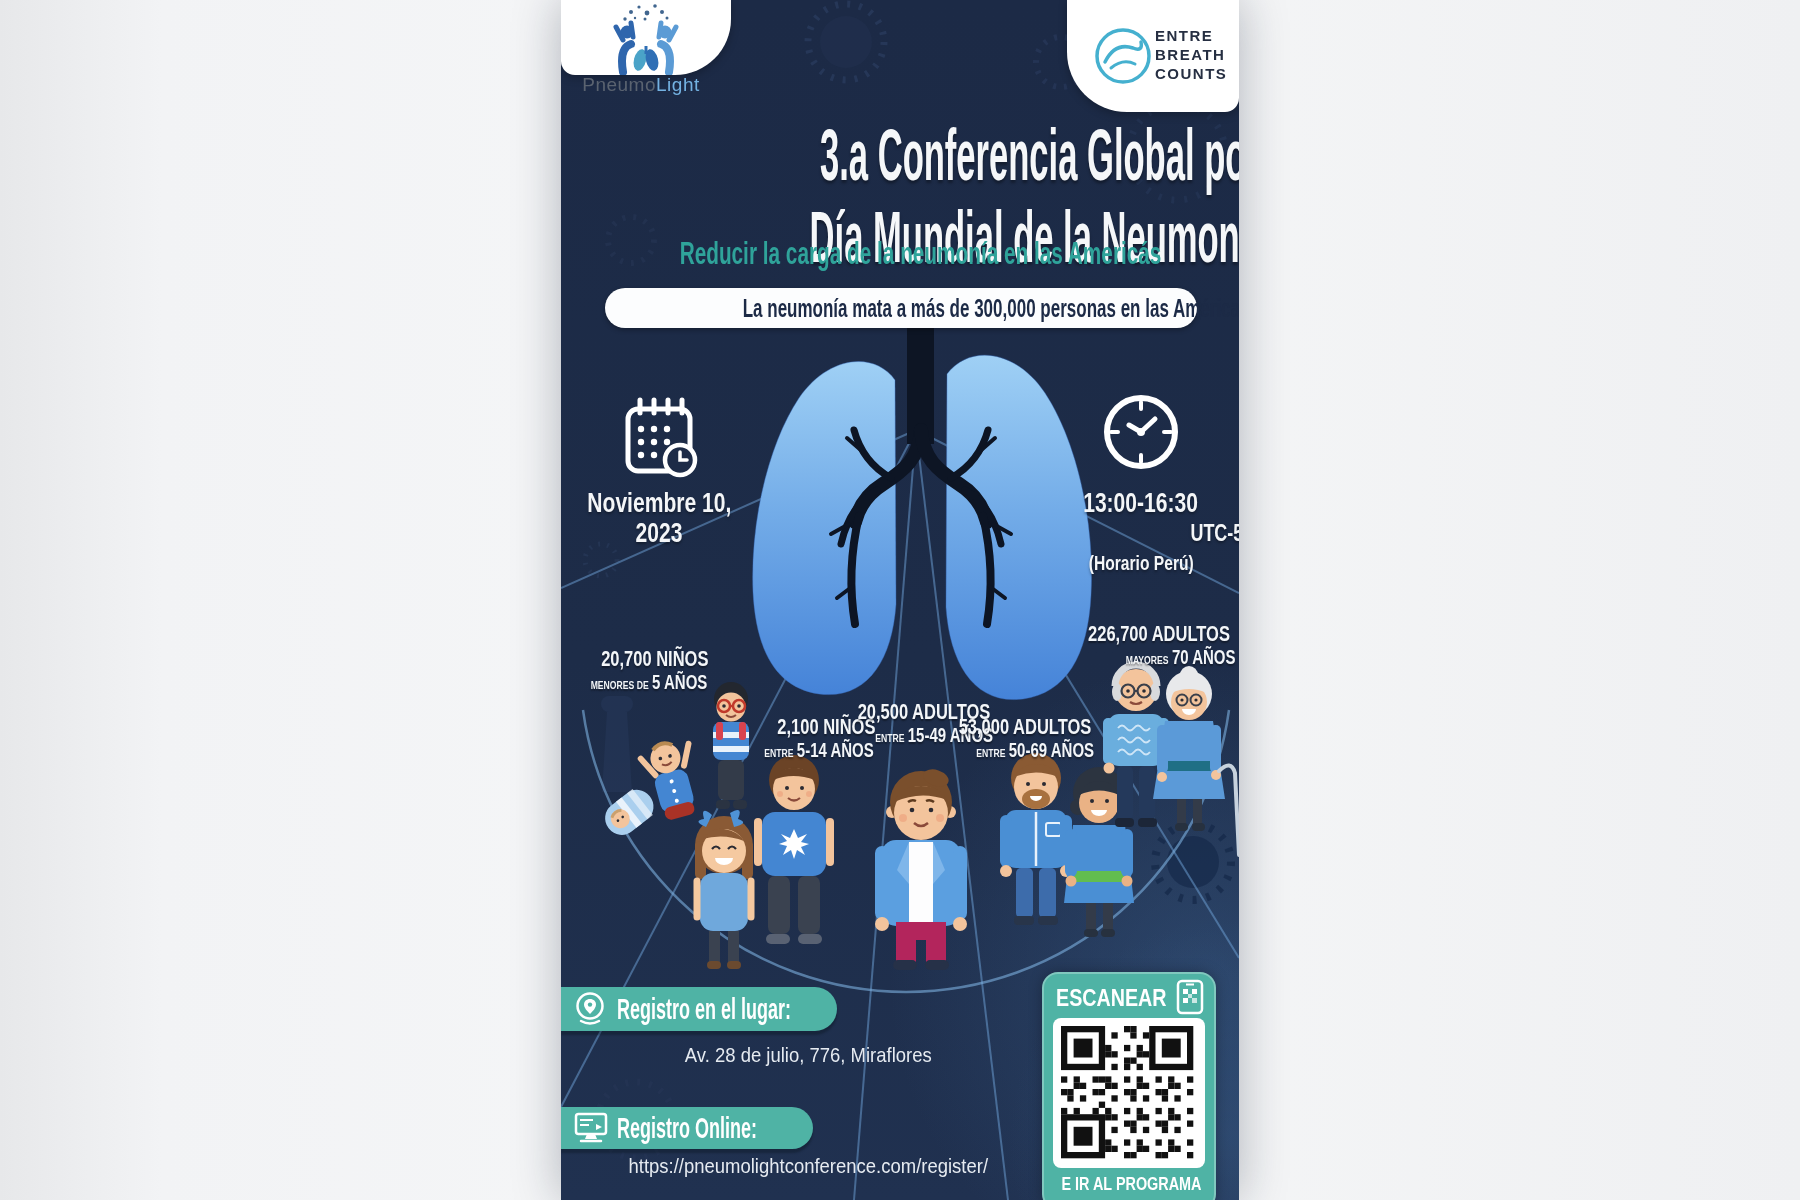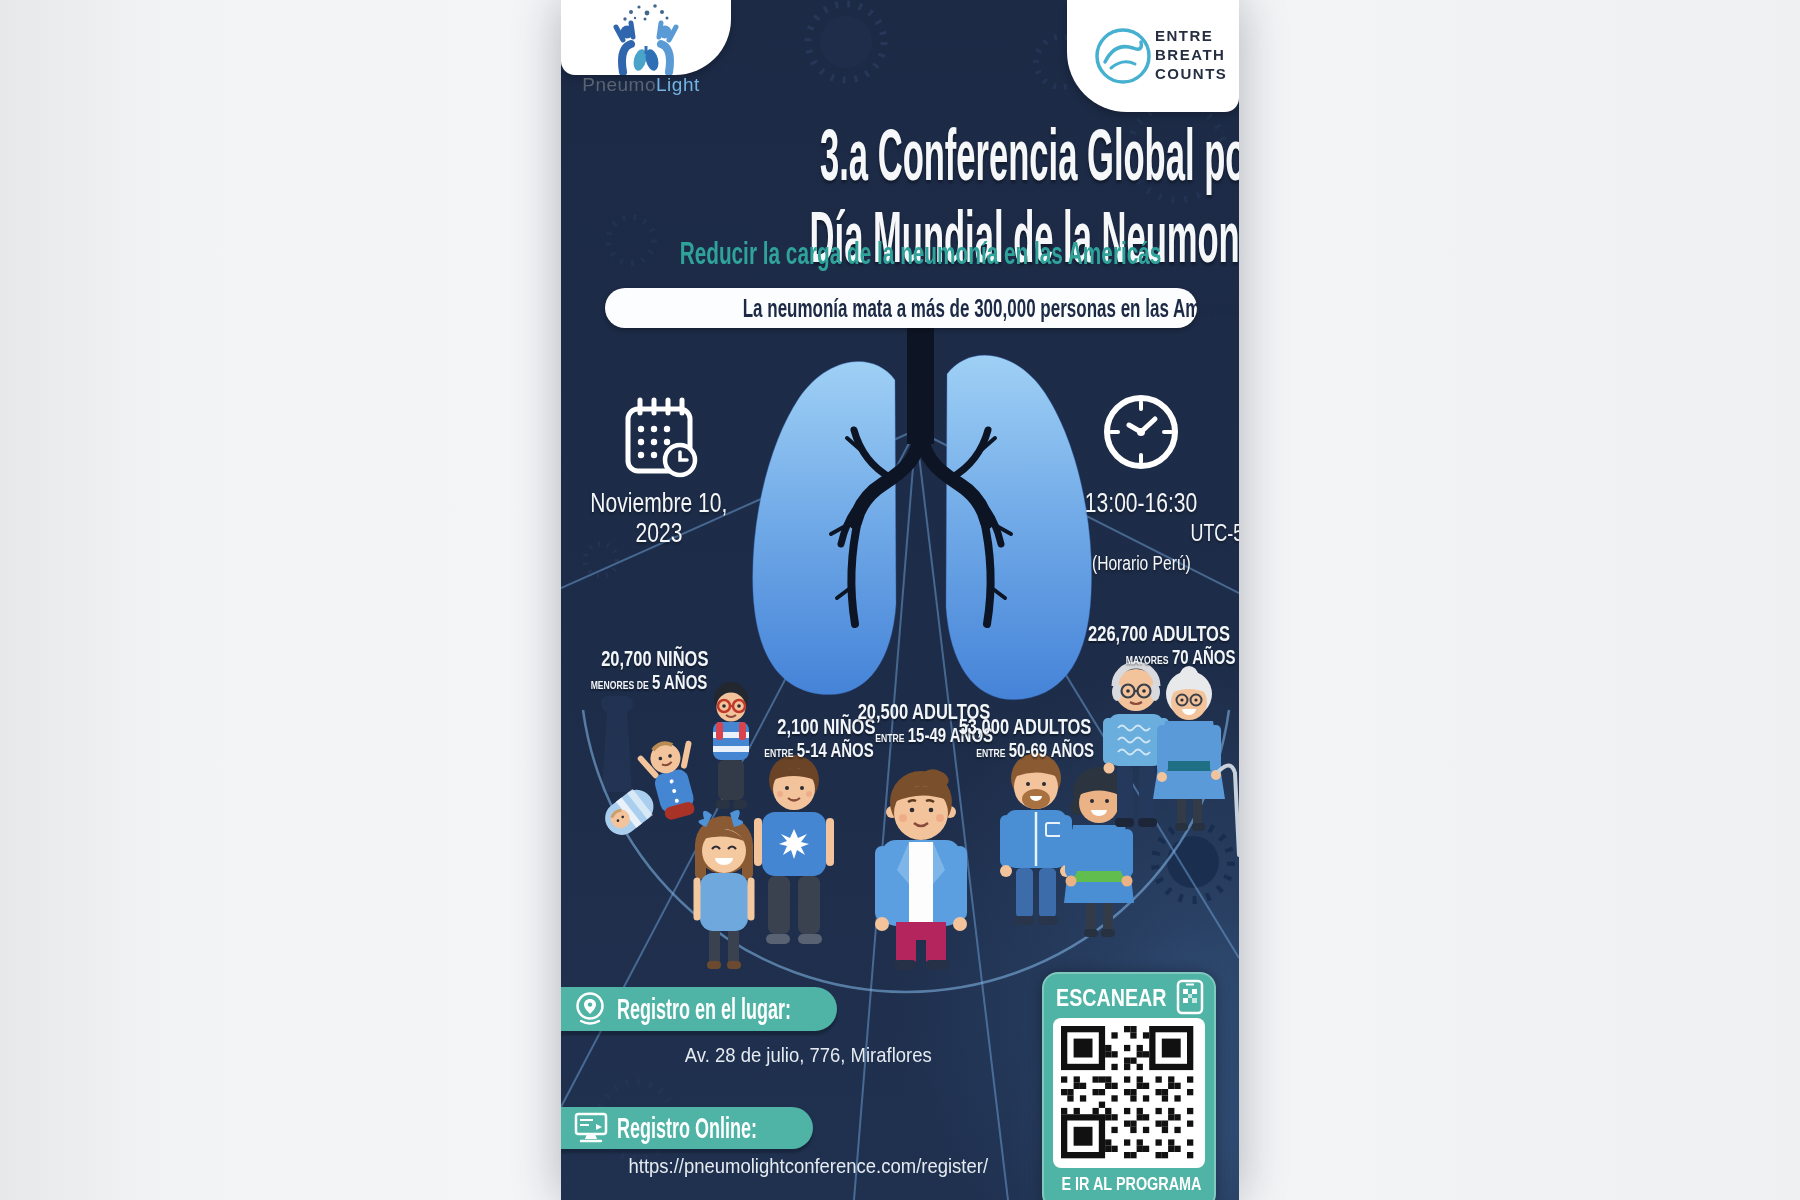--- a/index.html
+++ b/index.html
@@ -31,21 +31,21 @@
     text-shadow:0 3px 4px rgba(0,0,0,.35); }
   .title .cond { transform:scaleX(.48); letter-spacing:0; }
   .subtitle { position:absolute; top:236px; left:0; width:678px; text-align:center;
     color:#2fa39a; font-weight:bold; font-size:31px; }
   .subtitle .cond { transform:scaleX(.67); }
   .banner { position:absolute; top:288px; left:44px; width:592px; height:40px;
     background:#fcfdfe; border-radius:21px; text-align:center; line-height:40px;
     color:#1c2a46; font-weight:bold; font-size:25px; box-shadow:0 2px 5px rgba(0,0,0,.3); }
   .banner .cond { transform:scaleX(.68); }
 
-  .datetime { position:absolute; text-align:center; color:#f4f6f8; font-weight:normal;
+  .datetime { position:absolute; text-align:center; color:#f4f6f8; font-weight:bold;
     text-shadow:0 2px 3px rgba(0,0,0,.35); }
   .datetime div { line-height:30px; }
   .dt-lg { font-size:27px; } .dt-md { font-size:23px;text-align:right; } .dt-sm { font-size:20px; }
   .datetime .cond { transform:scaleX(.78); }
 
   .stat { position:absolute; transform:translateX(-50%); text-align:right;
     color:#f3f6f9; white-space:nowrap; text-shadow:0 2px 2px rgba(0,0,0,.4); }
   .stat .v { display:block; font-weight:bold; font-size:22px; line-height:25px; }
   .stat .v .cond { transform:scaleX(.75); }
   .stat .r { display:block; line-height:23px; }

